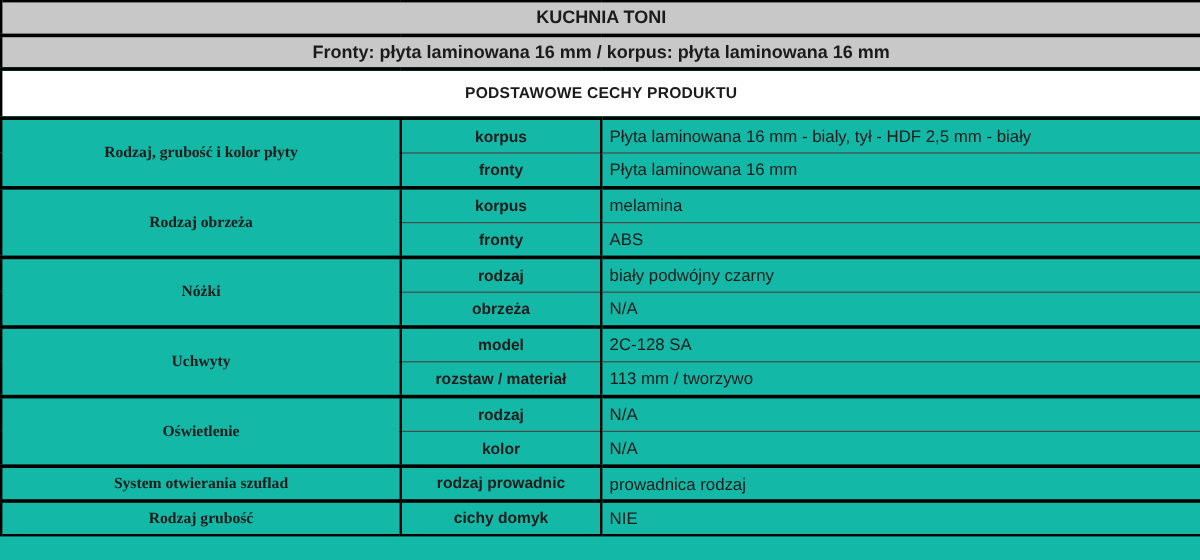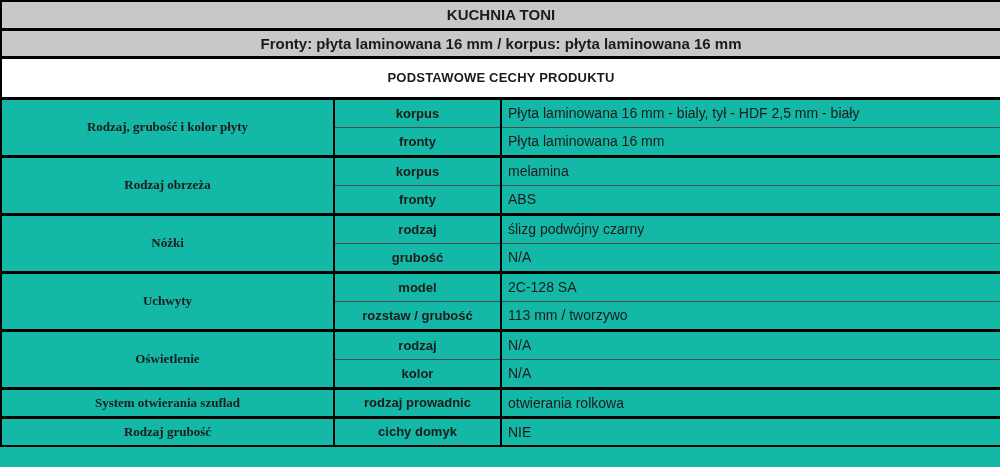--- a/index.html
+++ b/index.html
@@ -113,51 +113,51 @@
         <td class="val">melamina</td>
       </tr>
       <tr class="drow g-sub">
         <td class="key">fronty</td>
         <td class="val">ABS</td>
       </tr>
 
       <tr class="drow g-first">
         <td class="cat" rowspan="2">Nóżki</td>
         <td class="key">rodzaj</td>
-        <td class="val">ślizg podwójny czarny</td>
+        <td class="val">biały podwójny czarny</td>
       </tr>
       <tr class="drow g-sub">
-        <td class="key">grubość</td>
+        <td class="key">obrzeża</td>
         <td class="val">N/A</td>
       </tr>
 
       <tr class="drow g-first">
         <td class="cat" rowspan="2">Uchwyty</td>
         <td class="key">model</td>
         <td class="val">2C-128 SA</td>
       </tr>
       <tr class="drow g-sub">
-        <td class="key">rozstaw / grubość</td>
+        <td class="key">rozstaw / materiał</td>
         <td class="val">113 mm / tworzywo</td>
       </tr>
 
       <tr class="drow g-first">
         <td class="cat" rowspan="2">Oświetlenie</td>
         <td class="key">rodzaj</td>
         <td class="val">N/A</td>
       </tr>
       <tr class="drow g-sub">
         <td class="key">kolor</td>
         <td class="val">N/A</td>
       </tr>
 
       <tr class="drow g-first">
         <td class="cat">System otwierania szuflad</td>
         <td class="key">rodzaj prowadnic</td>
-        <td class="val">otwierania rolkowa</td>
+        <td class="val">prowadnica rodzaj</td>
       </tr>
 
       <tr class="drow g-first">
         <td class="cat">Rodzaj grubość</td>
         <td class="key">cichy domyk</td>
         <td class="val">NIE</td>
       </tr>
     </tbody>
   </table>
 </div>

